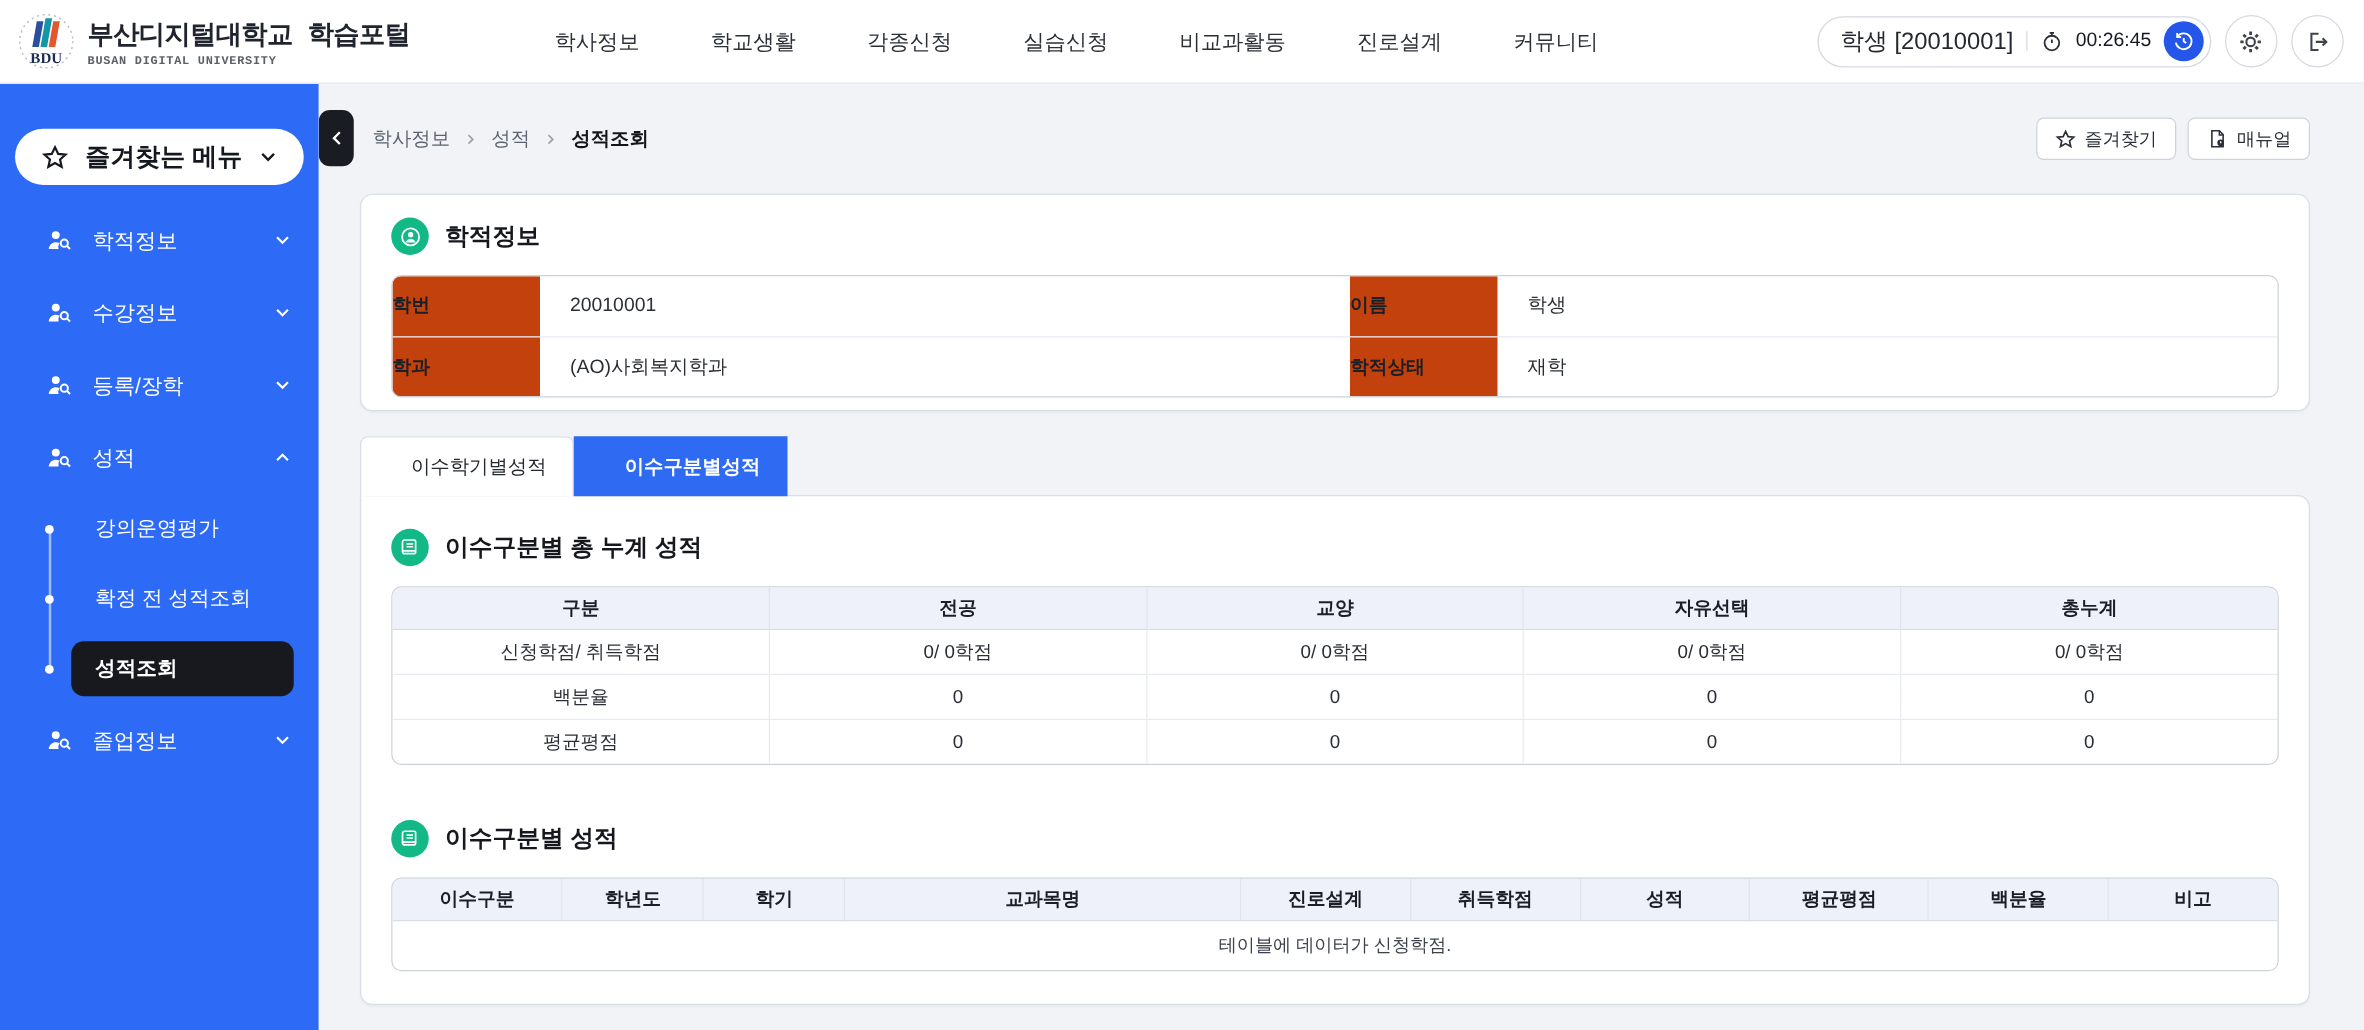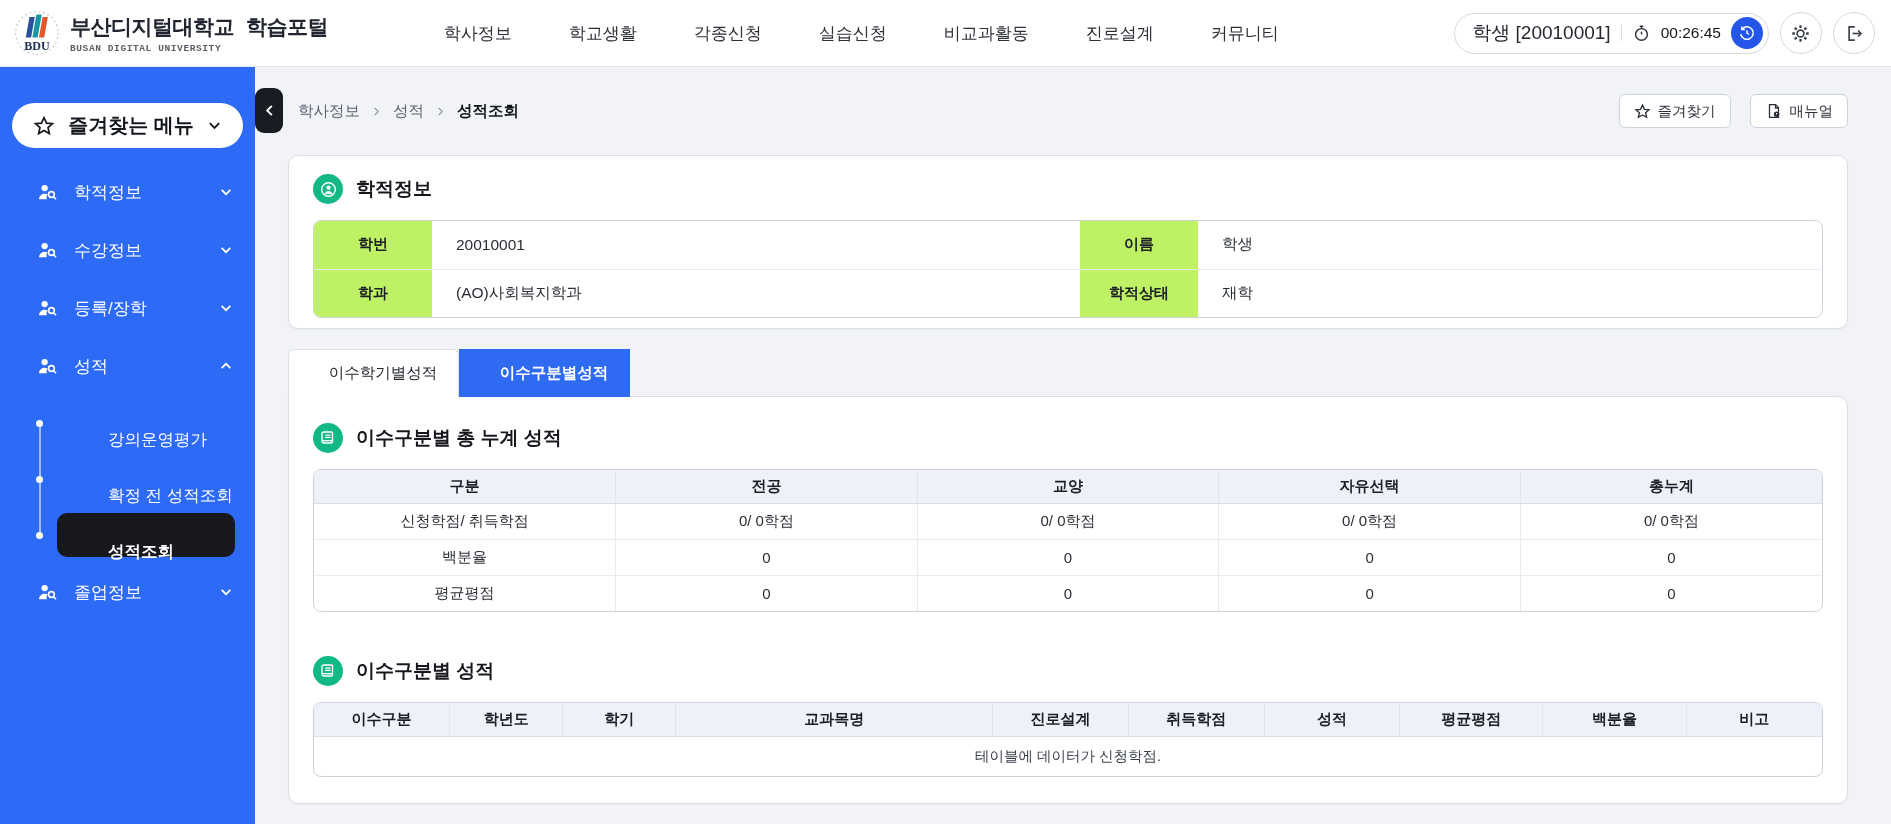--- a/index.html
+++ b/index.html
@@ -36,53 +36,53 @@
     border-radius:23px; display:flex; align-items:center; justify-content:center; gap:13px;
     font-size:20px; font-weight:700; color:#15181e; cursor:pointer;
     font-family:"Liberation Sans","DejaVu Sans",sans-serif; }
   .side-menu { margin-top:15px; }
   .s-item { display:flex; align-items:center; height:58px; padding:0 22px 0 36px; gap:15px;
     color:#fff; font-size:17px; font-weight:500; cursor:pointer; }
   .s-item .lbl { flex:1; }
   .submenu { position:relative; }
   .submenu::before { content:''; position:absolute; left:39px; top:28px; bottom:28px; width:2px;
     background:rgba(255,255,255,.55); }
-  .sub-item { position:relative; display:flex; align-items:flex-end; height:56px; padding-left:108px;
+  .sub-item { position:relative; display:flex; align-items:center; height:56px; padding-left:76px;
     color:#fff; font-size:16.5px; cursor:pointer; }
   .sub-item .dot { position:absolute; left:36px; top:50%; margin-top:-3.5px; width:7px; height:7px;
     border-radius:50%; background:#fff; }
   .sub-item.active::before { content:''; position:absolute; left:57px; right:20px; top:6px; bottom:6px;
     background:#17191f; border-radius:10px; }
   .sub-item .sub-lbl { position:relative; z-index:1; }
   .sub-item.active .sub-lbl { font-weight:600; }
 
   
   .content { flex:1; background:#f1f3f7; position:relative; padding:21px 43px 0 33px; overflow:hidden; }
   .collapse-btn { position:absolute; left:0; top:21px; width:28px; height:45px; background:#191c23;
     border:none; border-radius:9px; color:#fff; display:flex; align-items:center; justify-content:center; cursor:pointer; }
   .page-head { height:46px; display:flex; align-items:center; justify-content:space-between; }
   .breadcrumb { display:flex; align-items:center; gap:11px; margin-left:10px; }
   .crumb { font-size:15.5px; color:#5b6470; cursor:pointer; }
   .crumb.current { font-weight:700; color:#12151a; }
-  .page-actions { display:flex; gap:19px; }
+  .page-actions { display:flex; gap:9px; }
   .action-btn { height:34px; padding:0 14px; background:#fff; border:1px solid #ccd3dd; border-radius:6px;
     display:flex; align-items:center; gap:7px; font-size:14.5px; color:#2b3038; cursor:pointer;
     font-family:"Liberation Sans","DejaVu Sans",sans-serif; }
 
   .card { background:#fff; border:1px solid #dadee6; border-radius:10px; margin-top:21px;
     padding:18px 24px 10px; box-shadow:0 1px 2px rgba(16,24,40,.04); }
   .sec-title { display:flex; align-items:center; gap:13px; font-size:19px; font-weight:700; color:#16181d; }
   .g-icon { width:30px; height:30px; border-radius:50%; background:#12b886; display:flex;
     align-items:center; justify-content:center; flex:0 0 30px; }
 
   .tbl-round { border:1px solid #ccd2dc; border-radius:8px; overflow:hidden; margin-top:16px; background:#fff; }
   table { width:100%; border-collapse:collapse; table-layout:fixed; }
 
-  .info-table th { width:118px; background:#bef264; font-weight:700; font-size:15px; color:#1c1f26;
-    height:48px; text-align:center; }
+  .info-table th { width:118px; background:#c2410c; font-weight:700; font-size:15px; color:#1c1f26;
+    height:48px; text-align:left; }
   .info-table td { font-size:15.5px; color:#2a2e35; text-align:left; padding-left:24px; height:48px; }
   .info-table tr + tr th, .info-table tr + tr td { border-top:1px solid #e8ebf1; }
 
   .tabs { display:flex; margin-top:20px; }
   .tab { width:171px; height:48px; display:flex; align-items:center; justify-content:center;
     font-size:15.5px; cursor:pointer; font-family:"Liberation Sans","DejaVu Sans",sans-serif;padding-left:19px; }
   .tab.inactive { background:#fff; border:1px solid #d9dde6; border-bottom:none; border-radius:6px 6px 0 0; color:#23272e; }
   .tab.active { background:#2e6bf2; color:#fff; font-weight:700; border:none; position:relative; z-index:2; }
   .panel { background:#fff; border:1px solid #d9dde6; border-radius:0 10px 10px 10px; margin-top:-1px;
     height:408px; padding:26px 24px 18px; box-shadow:0 1px 2px rgba(16,24,40,.04); }

